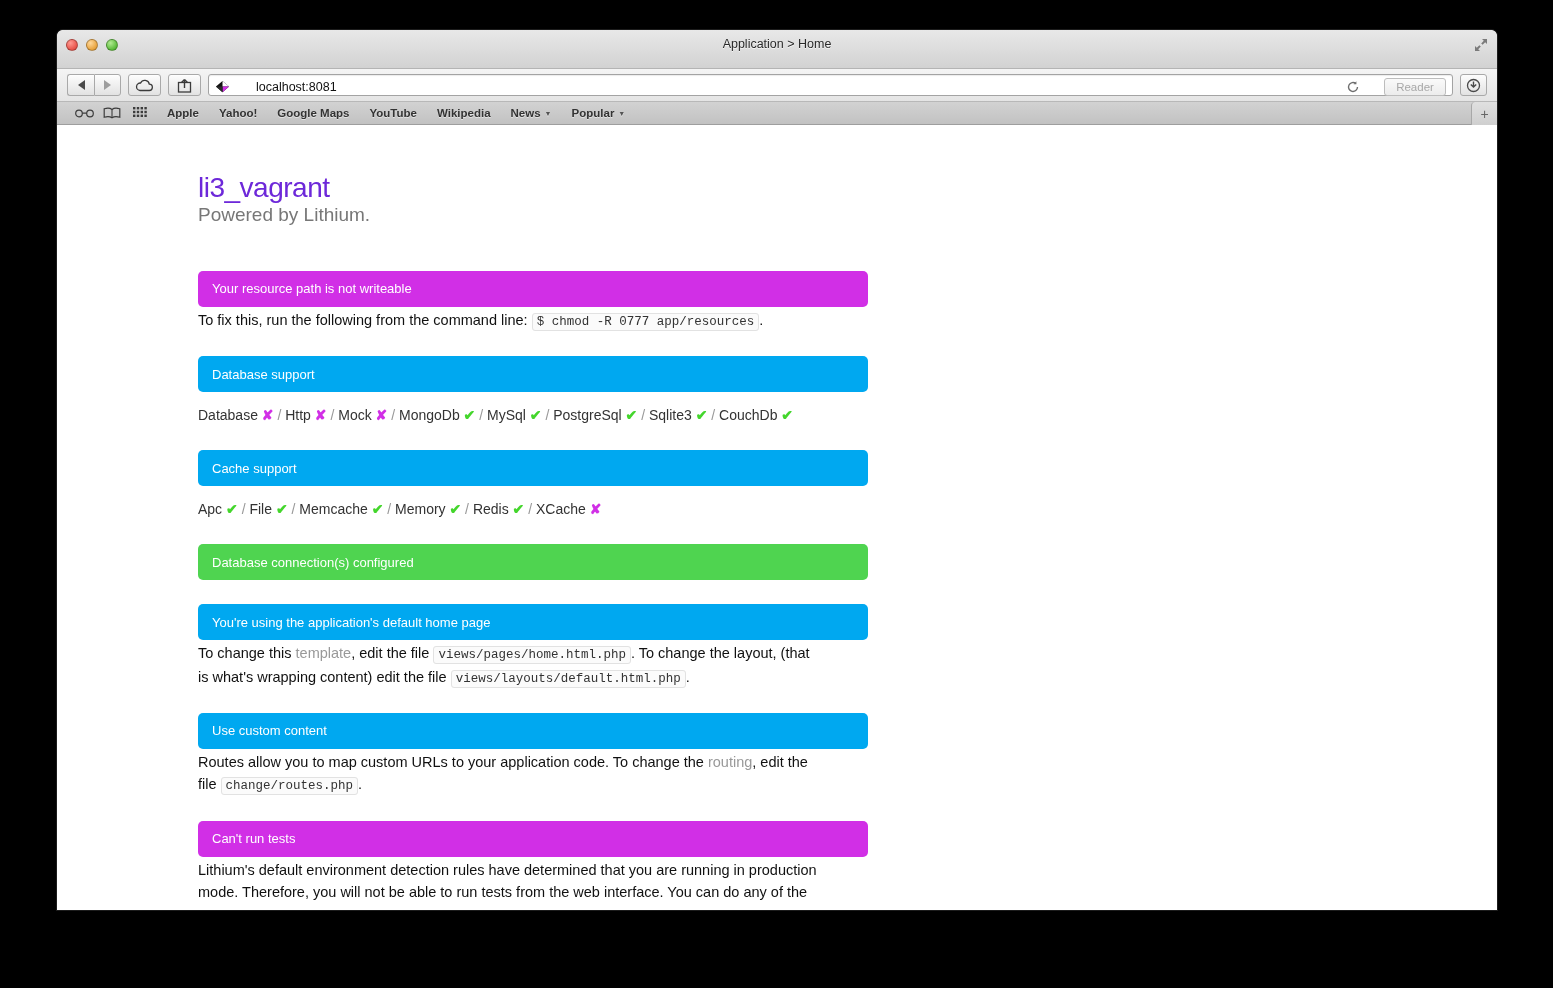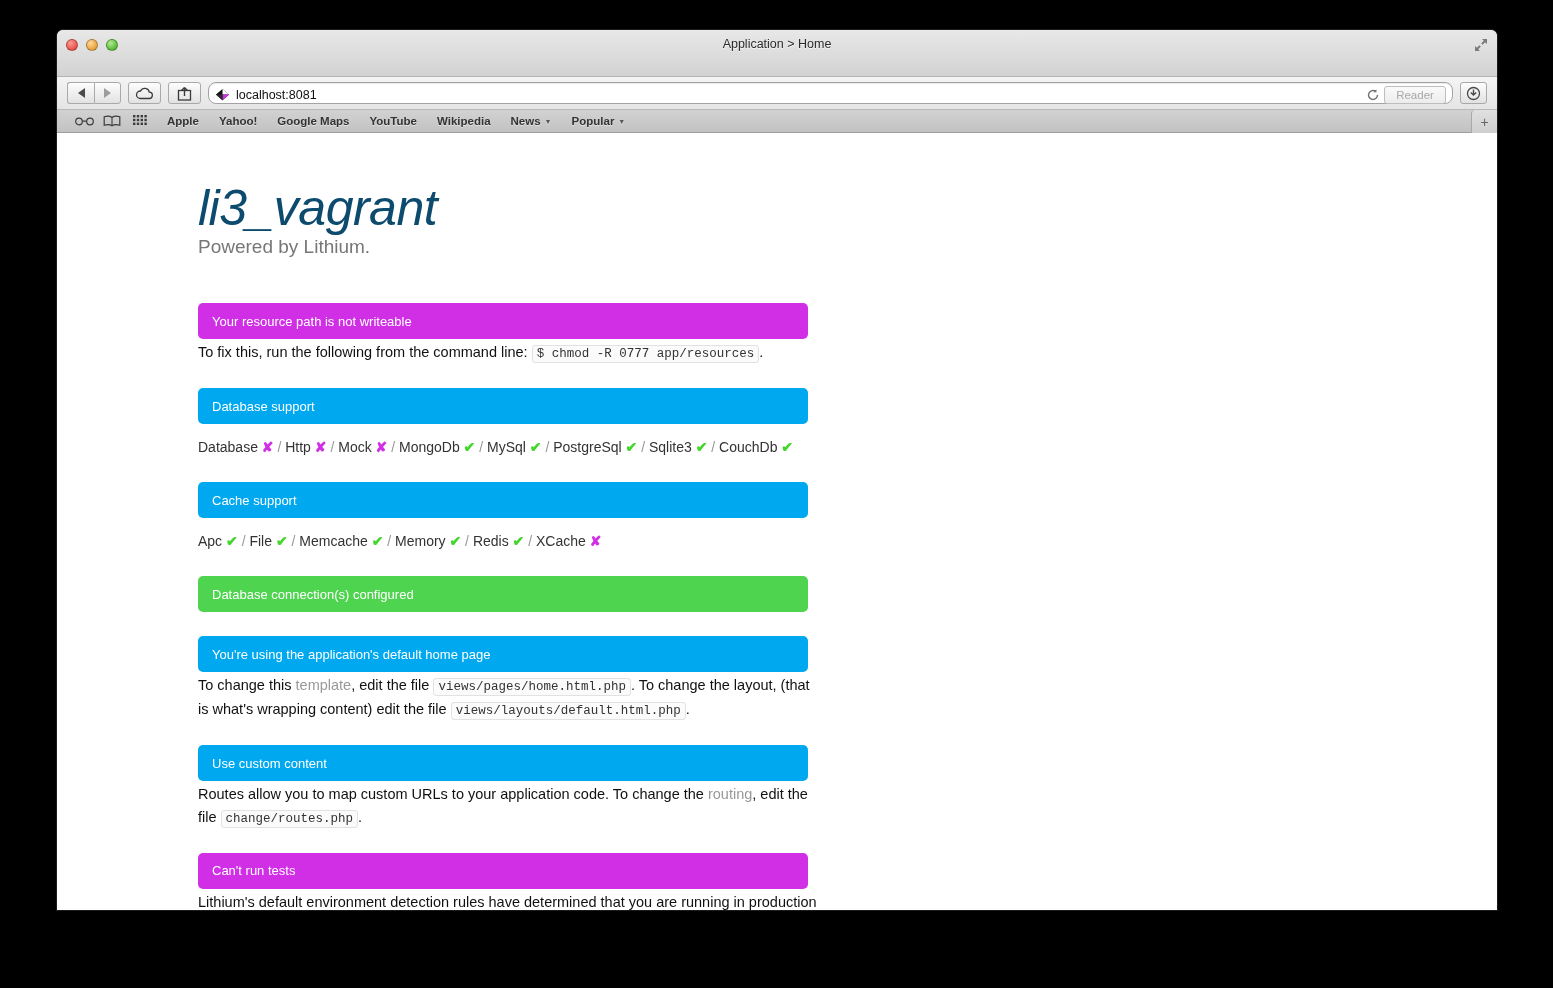--- a/index.html
+++ b/index.html
@@ -17,21 +17,21 @@
     width: 1440px; height: 880px;
     background: #fff;
     border-radius: 6px 6px 0 0;
     box-shadow: 0 0 0 1px #1c1c1c;
     overflow: hidden;
   }
 
   
   #titlebar {
     position: relative;
-    height: 47px;
+    height: 39px;
     background: linear-gradient(to bottom, #e8e8e8 0%, #d2d2d2 100%);
     border-bottom: 1px solid #b4b4b4;
     border-radius: 6px 6px 0 0;
   }
   .traffic-lights {
     position: absolute; left: 9px; top: 9px;
     display: flex; gap: 8px;
   }
   .light {
     width: 12px; height: 12px; border-radius: 50%;
@@ -78,24 +78,25 @@
   .tb-btn.single { width: 33px; }
   .tri { width: 0; height: 0; border-top: 5px solid transparent; border-bottom: 5px solid transparent; }
   .tri.left  { border-right: 7px solid #4a4a4a; }
   .tri.right { border-left: 7px solid #9d9d9d; }
 
   #url-field {
     flex: 1;
     height: 22px;
     background: #fff;
     border: 1px solid #a3a3a3;
-    border-radius: 8px;
+    border-radius: 3px;
     display: flex; align-items: center;
     padding: 3px 4px 0 6px;
     box-shadow: 0 1px 1px rgba(0,0,0,.08) inset;
+    gap: 20px;
   }
   #favicon { width: 15px; height: 15px; flex: 0 0 15px; margin-right: 6px; }
   #url-text { font-size: 12.5px; color: #111; flex: 1; }
   #reload-icon { width: 14px; height: 14px; color: #6e6e6e; margin-right: 4px; }
   #reader-button {
     height: 18px; min-width: 62px;
     margin-right: 2px;
     background: linear-gradient(to bottom, #fafafa, #ececec);
     border: 1px solid #bdbdbd; border-radius: 3px;
     font-size: 11.5px; color: #a8a8a8;
@@ -141,38 +142,37 @@
     position: relative;
     background: #fff;
     height: 792px;
     overflow: hidden;
   }
   #content {
     padding: 48px 0 0 141px;
     width: 810px;
   }
   #page-title {
-    font-size: 50px; font-weight: normal; color: #0c4a6e;
+    font-size: 28px; font-weight: normal; color: #6d28d9;
     letter-spacing: -0.5px;
     line-height: 1.1;
-    font-style: italic;
   }
   #page-subtitle {
     font-size: 19px; color: #777;
   }
 
   .section { margin-top: 24px; }
   .banner {
     border-radius: 5px;
     height: 36px;
     display: flex; align-items: center;
     padding: 17px 14px;
     color: #fff;
     font-size: 13px;
-    width: 610px;
+    width: 670px;
   }
   .banner.magenta { background: #d12fe6; }
   .banner.blue    { background: #00a8f0; }
   .banner.green   { background: #4fd450; }
 
   .body-text {
     margin-top: 2px;
     font-size: 14.5px;
     color: #111;
     line-height: 1.55;

